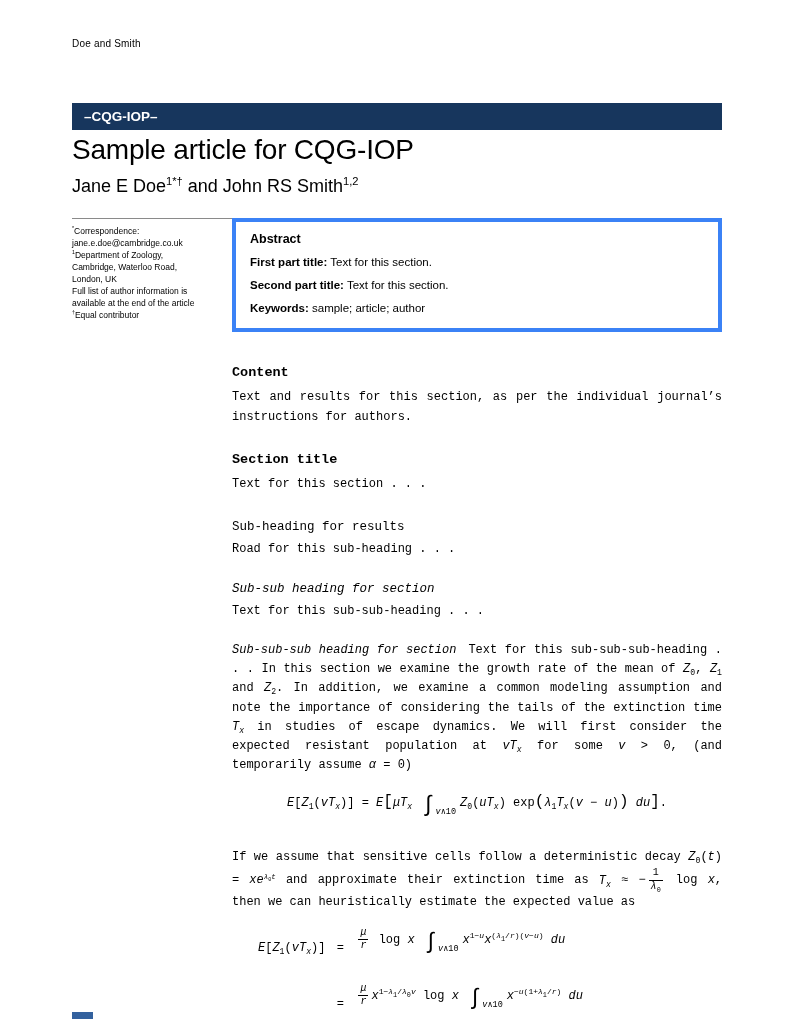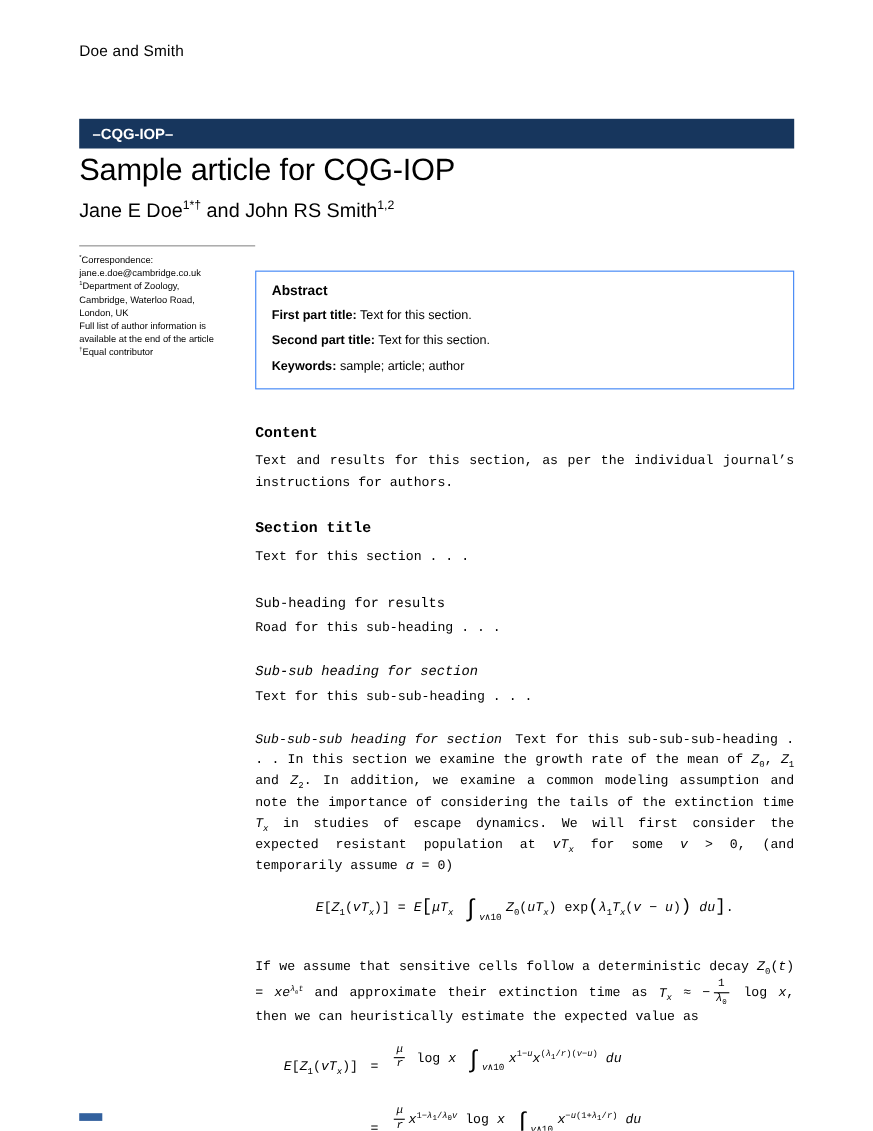--- a/index.html
+++ b/index.html
@@ -3,42 +3,41 @@
 <meta charset="utf-8">
 <style>
   * { margin:0; padding:0; box-sizing:border-box; }
   html,body { background:#fff; }
   body {
     width:794px; height:1028px; position:relative; overflow:hidden;
     font-family:"Liberation Sans", sans-serif; color:#000;
   }
   .page { position:absolute; inset:0; padding:38px 72px 0 72px; }
 
-  .running-head { font-size:14px; letter-spacing:.2px; }
+  .running-head { font-size:10px; letter-spacing:.2px; }
 
   .banner {
     margin-top:54px; height:27px; display:flex; align-items:center;
     padding-left:12px; color:#ffffff; font-weight:bold; font-size:13.5px;
     background:#17365d;
   }
 
   .title { margin-top:4px; font-size:28px; font-weight:normal; letter-spacing:-.2px; }
   .authors { margin-top:10px; font-size:18px; }
   sup { font-size:.62em; vertical-align:super; line-height:0; }
   sub { font-size:.68em; vertical-align:sub; line-height:0; }
 
   .meta { margin-top:21px; display:flex; align-items:flex-start; }
   .sidebar {
     width:160px; flex:0 0 160px; padding-top:6px; padding-right:10px;
     border-top:1px solid #8a8a8a; font-size:8.5px; line-height:1.42;
   }
   .abstract {
-    flex:1; border:1px solid #3b82f6; padding:10px 14px 12px 14px;
+    flex:1; border:4px solid #3b82f6; padding:10px 14px 12px 14px;
     font-size:11.5px;
-    margin-top:23px;
   }
   .abstract-title { font-weight:bold; font-size:12.5px; margin-bottom:9px; }
   .abstract-item { margin-top:8px; line-height:1.3; }
   .abstract-item b { font-weight:bold; }
 
   .content {
     margin-left:160px; margin-top:30px; width:490px;
     font-family:Liberation Mono, monospace; font-size:12px; line-height:1.6;
     text-align:justify;
   }

